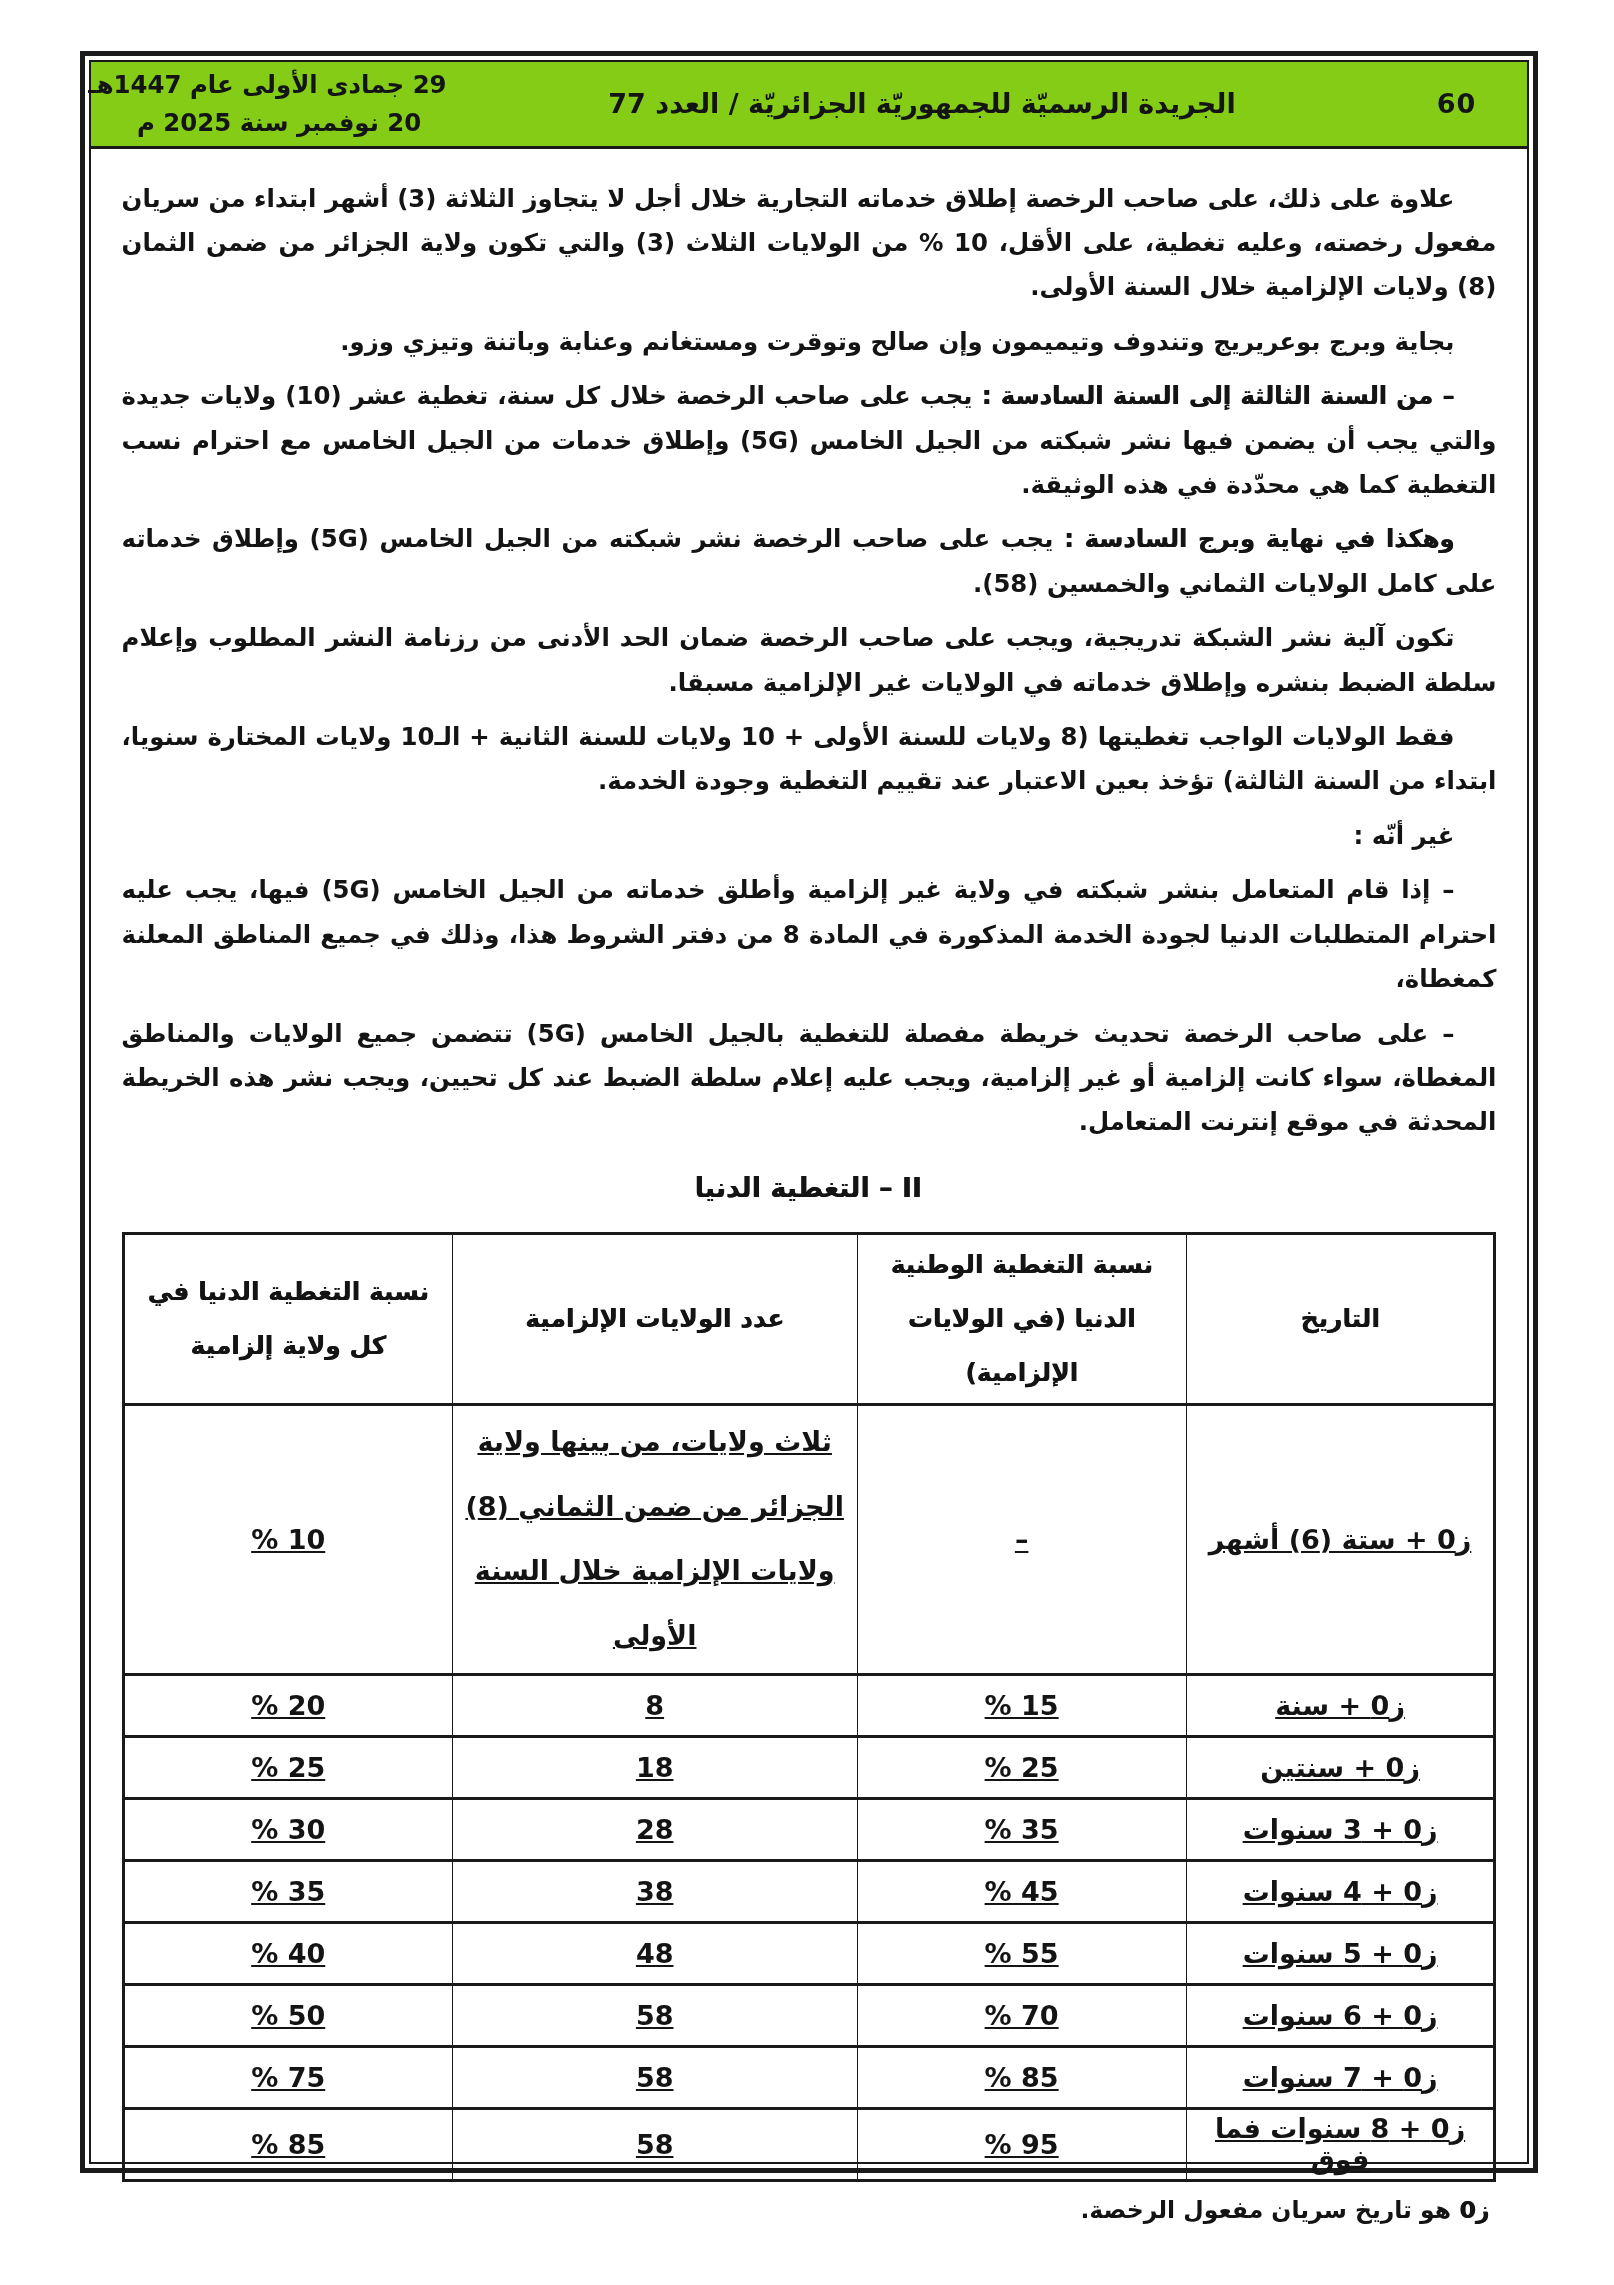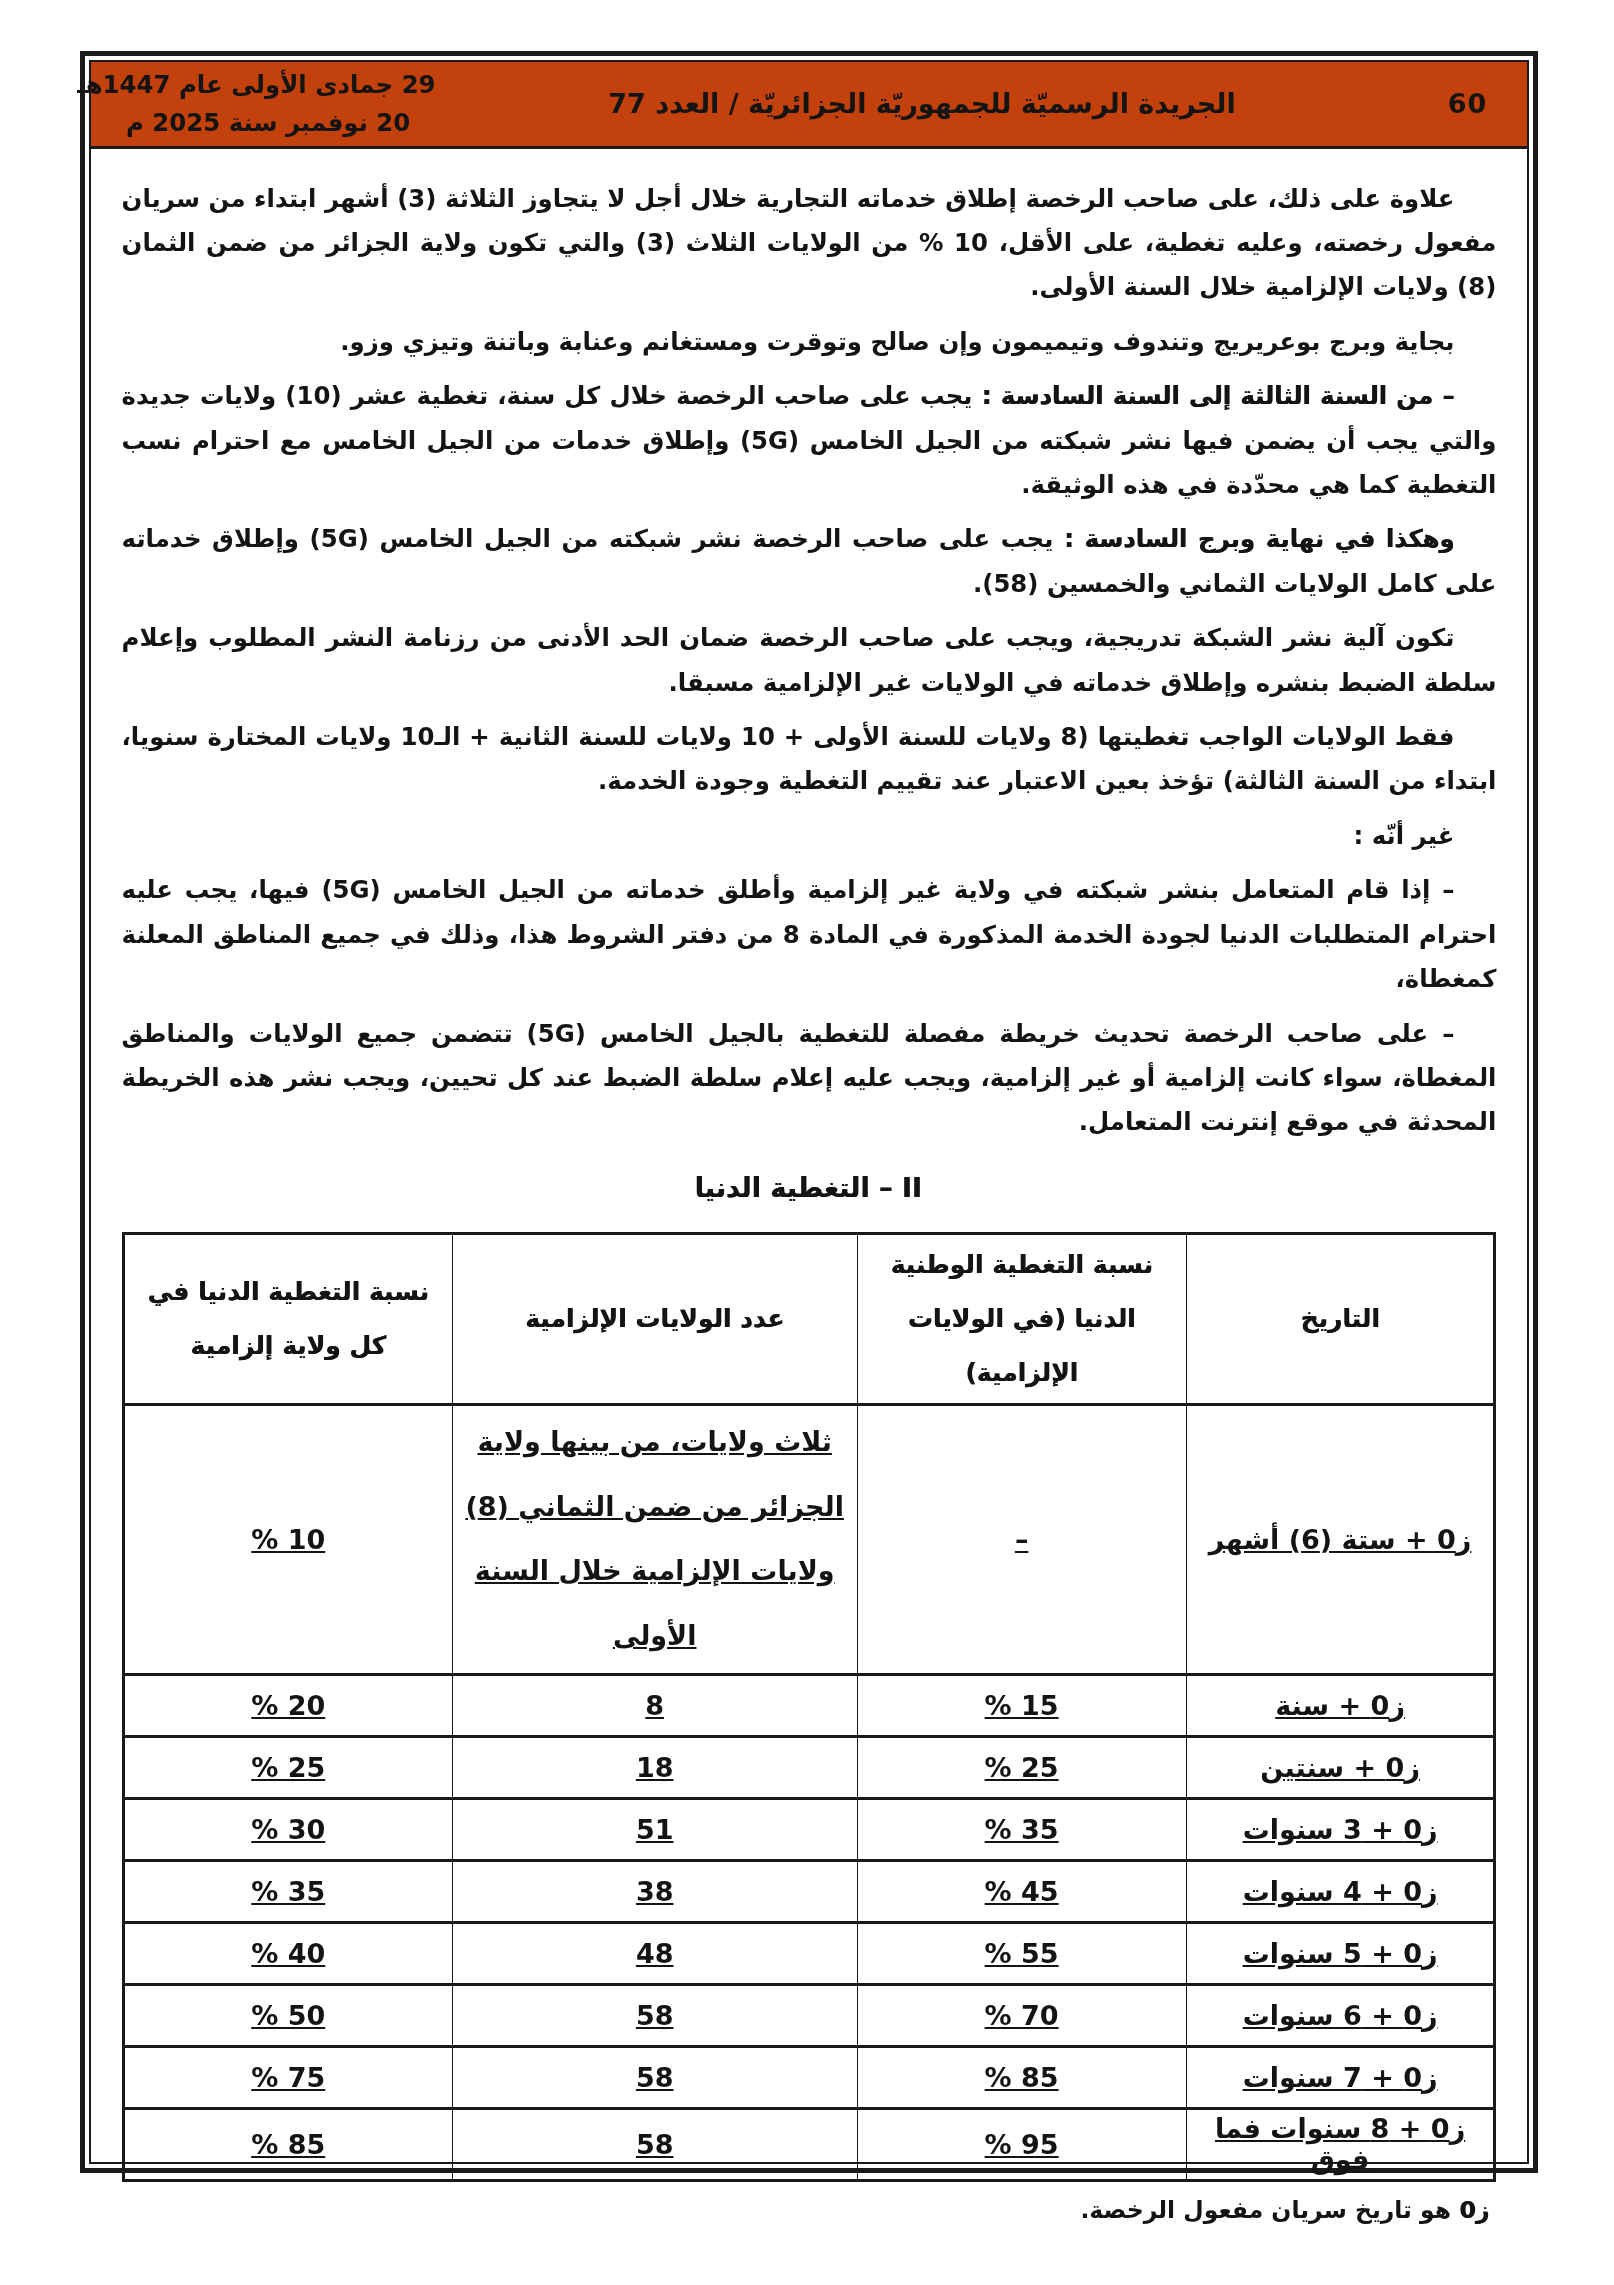--- a/index.html
+++ b/index.html
@@ -10,23 +10,23 @@
   .frame{
     position:absolute;left:80px;top:51px;width:1458px;height:2122px;
     border:5.4px solid #1a1a1a;box-sizing:border-box;
   }
   .frame-inner{
     position:absolute;top:3.6px;left:3.6px;right:3.6px;bottom:3.6px;
     border:2.7px solid #1a1a1a;
   }
   
   .masthead{
-    height:87px;background:#c2410c;border-bottom:3.6px solid #1a1a1a;
+    height:87px;background:#84cc16;border-bottom:3.6px solid #1a1a1a;
     display:flex;align-items:center;direction:ltr;
-    padding:0 10px;box-sizing:border-box;
+    padding:0 21px;box-sizing:border-box;
   }
   .dates{
     width:335px;text-align:center;direction:rtl;
     font-size:24.4px;font-weight:bold;line-height:1.55;white-space:nowrap;
   }
   .masthead-title{
     flex:1;text-align:center;direction:rtl;
     font-size:27px;font-weight:bold;
   }
   .pageno{
@@ -130,21 +130,21 @@
             </tr>
             <tr>
               <td>ز0 + سنتين</td>
               <td>⁦% 25⁩</td>
               <td>18</td>
               <td>⁦% 25⁩</td>
             </tr>
             <tr>
               <td>ز0 + 3 سنوات</td>
               <td>⁦% 35⁩</td>
-              <td>51</td>
+              <td>28</td>
               <td>⁦% 30⁩</td>
             </tr>
             <tr>
               <td>ز0 + 4 سنوات</td>
               <td>⁦% 45⁩</td>
               <td>38</td>
               <td>⁦% 35⁩</td>
             </tr>
             <tr>
               <td>ز0 + 5 سنوات</td>

